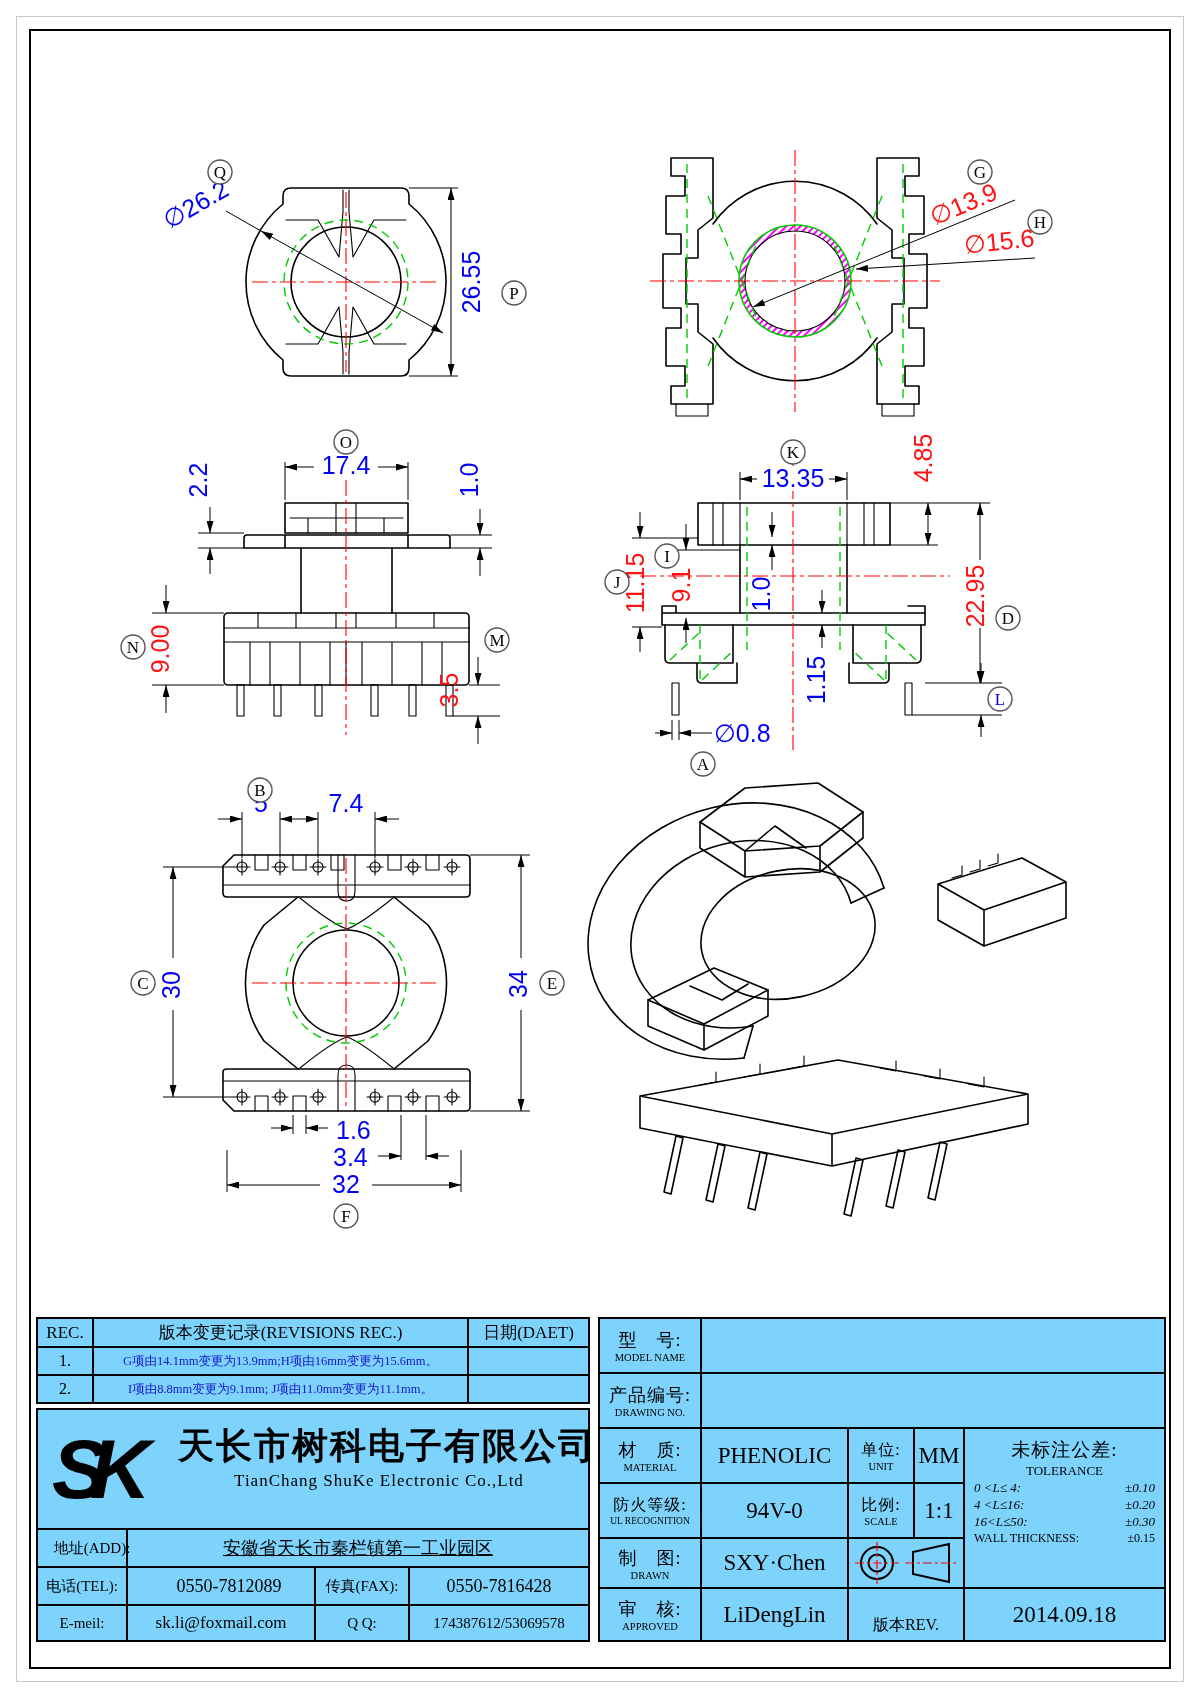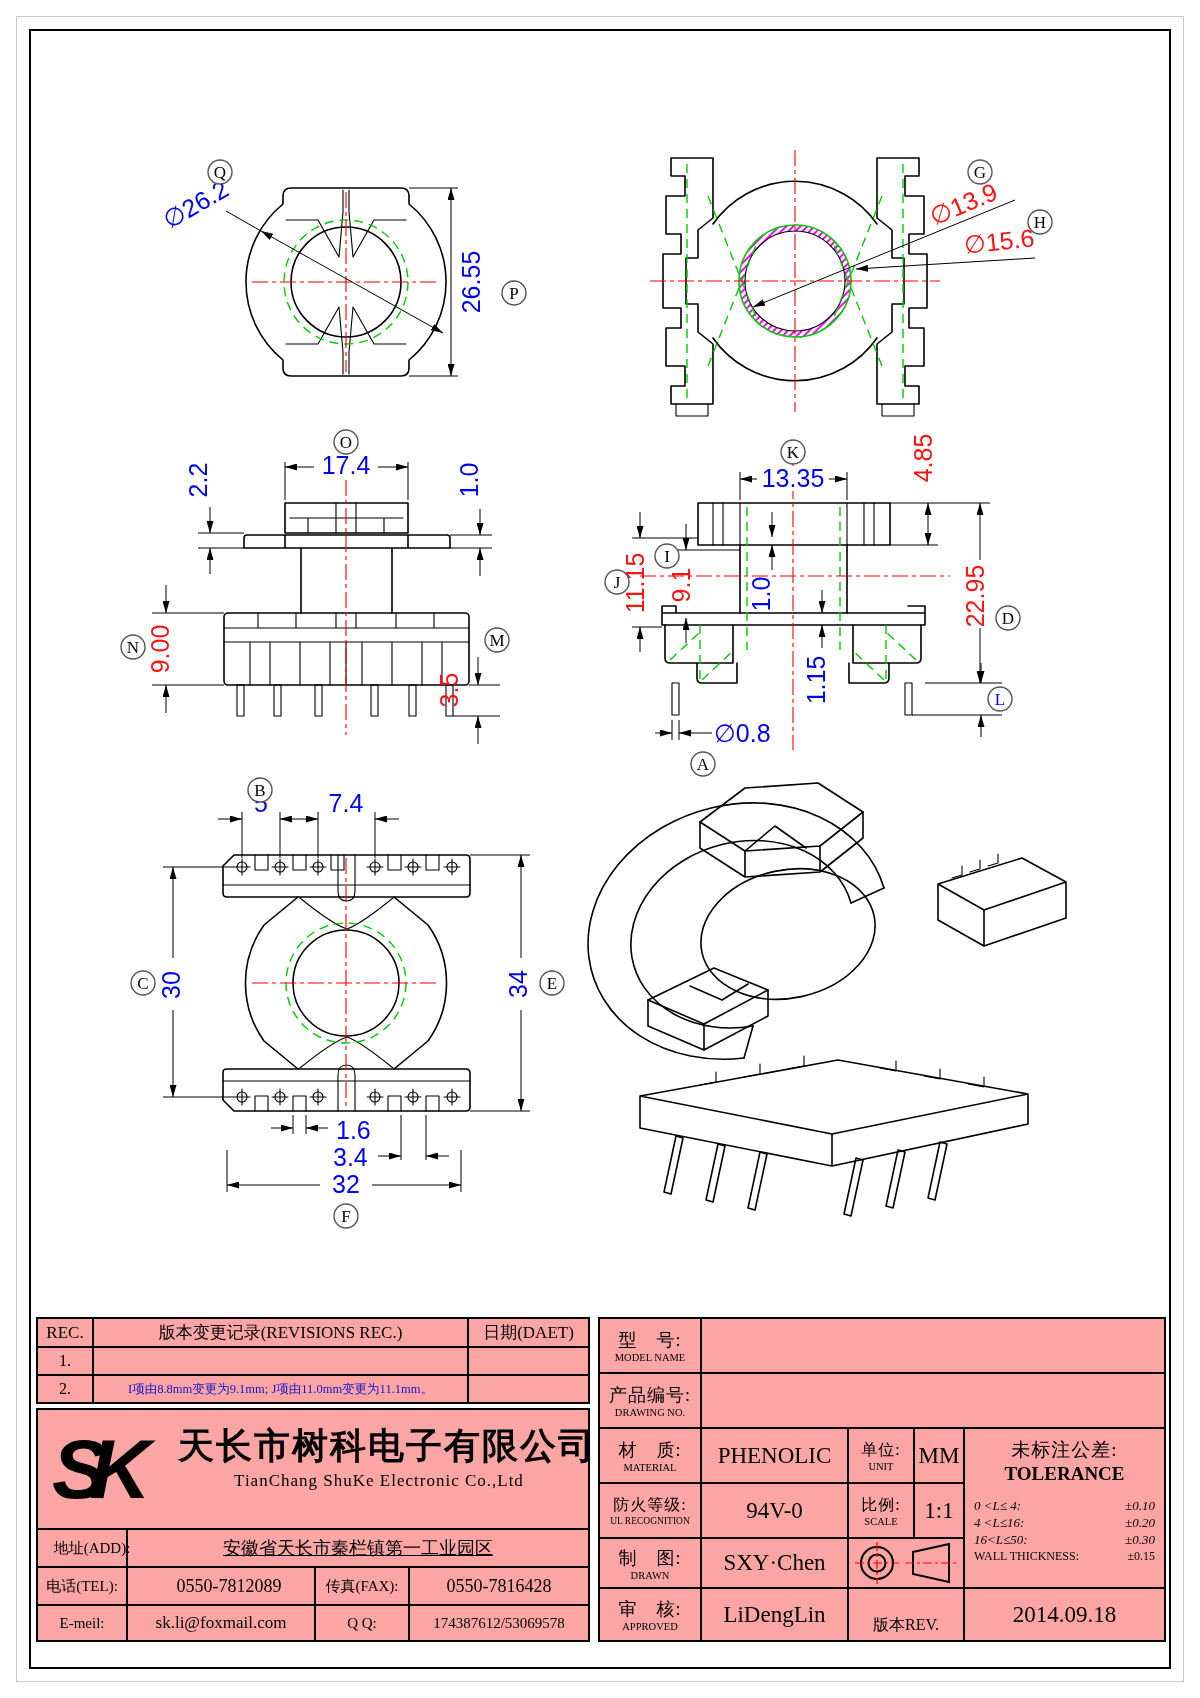--- a/index.html
+++ b/index.html
@@ -14,21 +14,21 @@
   .cl{fill:none;stroke:#ff0000;stroke-width:1.1;stroke-dasharray:16 4 4 4;}
   .gd{fill:none;stroke:#00cc00;stroke-width:1.4;stroke-dasharray:9 6;}
   .gs{fill:none;stroke:#00cc00;stroke-width:1.6;}
   .dl{fill:none;stroke:#000;stroke-width:1;}
   text.bt{fill:#0000f5;font-family:"Liberation Sans",sans-serif;font-size:25px;}
   text.rt{fill:#ff1111;font-family:"Liberation Sans",sans-serif;font-size:25px;}
   .co circle{fill:#fff;stroke:#555;stroke-width:1.4;}
   .co text{fill:#000;font-family:"Liberation Serif",serif;font-size:17px;text-anchor:middle;}
   .co text.blue{fill:#0000f5;}
   
-  .box{position:absolute;border:2px solid #000;box-sizing:border-box;background:#fca5a5;}
+  .box{position:absolute;border:2px solid #000;box-sizing:border-box;background:#7dd3fc;}
   .vline,.hline{position:absolute;background:#000;}
   .cell{position:absolute;display:flex;flex-direction:column;align-items:center;justify-content:center;
         text-align:center;box-sizing:border-box;overflow:hidden;}
   .lab-cn{font-size:18px;letter-spacing:1px;white-space:nowrap;}
   .lab-en{font-size:10.5px;white-space:nowrap;}
   .val-lg{font-size:23px;white-space:nowrap;}
   .val-md{font-size:18px;white-space:nowrap;}
   .rev-hdr{font-size:17px;white-space:nowrap;}
   .rev-no{font-size:16px;}
   .rev-desc{font-size:12.5px;color:#1515cc;white-space:nowrap;}
@@ -330,20 +330,23 @@
       </div>
     <div class="cell rev-hdr" style="left:56px;top:0;width:373px;height:27px;">
         <span>版本变更记录(REVISIONS REC.)</span>
       </div>
     <div class="cell rev-hdr" style="left:431px;top:0;width:119px;height:27px;">
         <span>日期(DAET)</span>
       </div>
     <div class="cell rev-no" style="left:0;top:29px;width:54px;height:26px;">
         <span>1.</span>
       </div>
+    <div class="cell rev-desc" style="left:56px;top:29px;width:373px;height:26px;">
+        <span>G项由14.1mm变更为13.9mm;H项由16mm变更为15.6mm。</span>
+      </div>
     <div class="cell rev-no" style="left:0;top:57px;width:54px;height:26px;">
         <span>2.</span>
       </div>
     <div class="cell rev-desc" style="left:56px;top:57px;width:373px;height:26px;">
         <span>I项由8.8mm变更为9.1mm; J项由11.0mm变更为11.1mm。</span>
       </div>
   </div>
 
   <div class="box" style="left:36px;top:1408px;width:554px;height:234px;">
 
@@ -478,21 +481,21 @@
     <div class="cell" style="left:249px;top:270px;width:114px;height:51px;">
       <div style="font-size:16px;margin-top:44px;">版本REV.</div>
       <div style="font-size:19px;font-style:italic;">A</div>
     </div>
     <div class="cell" style="left:365px;top:270px;width:199px;height:51px;font-size:23px;">
         <span>2014.09.18</span>
       </div>
 
     <div class="cell" style="left:365px;top:110px;width:199px;height:158px;justify-content:flex-start;padding-top:8px;">
       <div style="font-size:19px;letter-spacing:1px;">未标注公差:</div>
-      <div style="font-size:19px;margin-bottom:12px;font-weight:bold;">TOLERANCE</div>
+      <div style="font-size:13px;margin-bottom:0;">TOLERANCE</div>
       <div class="tol-row">
           <span class="tr-l">0 &lt;L≤ 4:</span>
           <span class="tr-v">±0.10</span>
         </div>
       <div class="tol-row">
           <span class="tr-l">4 &lt;L≤16:</span>
           <span class="tr-v">±0.20</span>
         </div>
       <div class="tol-row">
           <span class="tr-l">16&lt;L≤50:</span>

